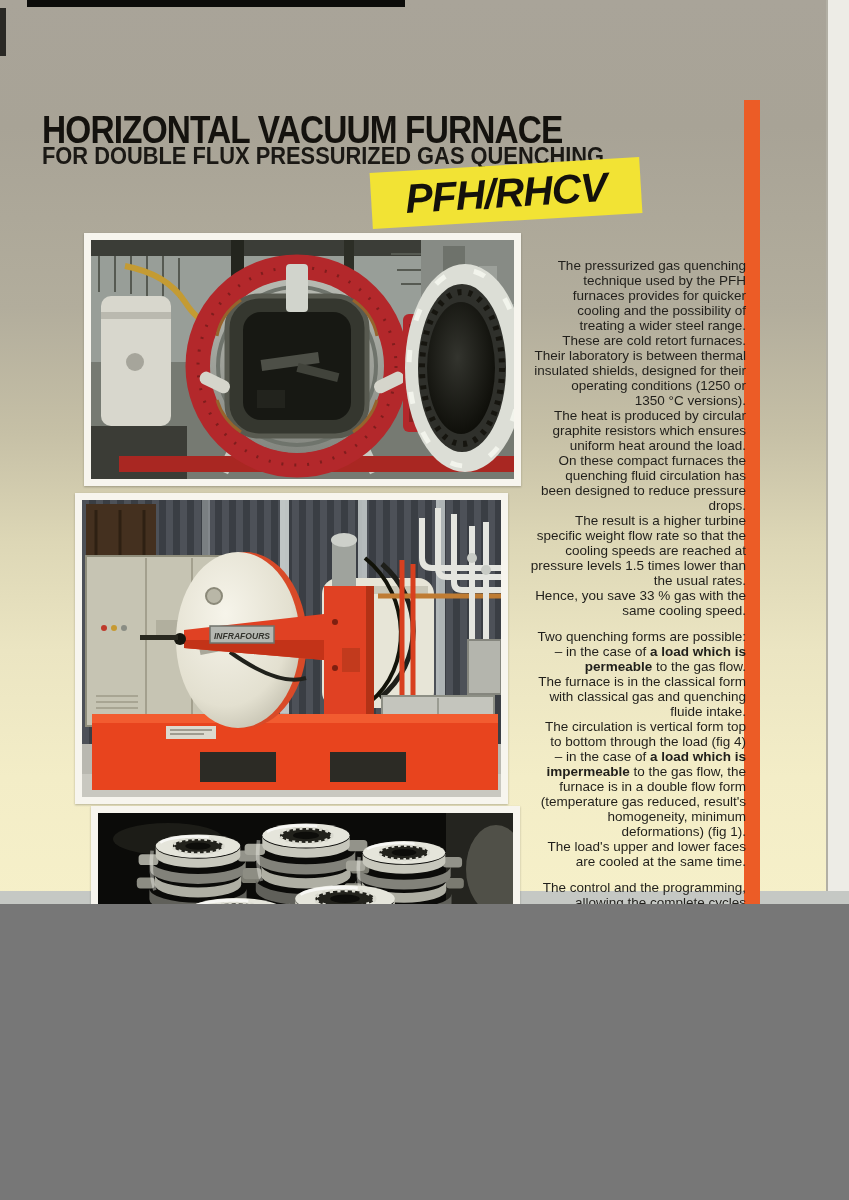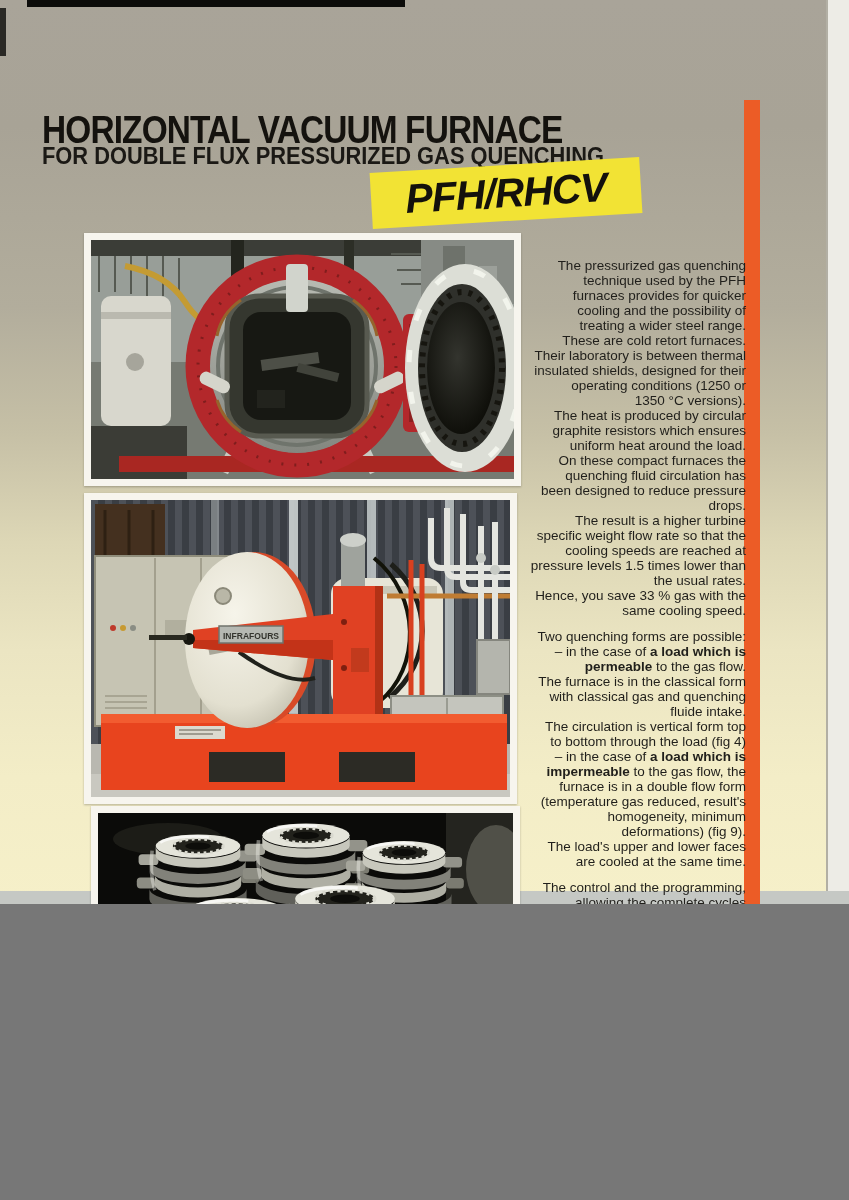--- a/index.html
+++ b/index.html
@@ -32,21 +32,21 @@
   }
   .badge span {
     font-size:41px; font-weight:bold; font-style:italic;
     letter-spacing:-1px; color:#14110c;
   }
   .vbar { position:absolute; left:744px; top:100px; width:16px; height:972px; background:#ec5c26; z-index:2; }
 
   .photo { position:absolute; background:#f7f5ee; padding:7px; box-shadow:0 1px 2px rgba(40,40,30,.3); z-index:1; }
   .photo svg { display:block; }
   #photo1 { left:44px; top:217px; }
-  #photo2 { left:44px; top:477px; }
+  #photo2 { left:35px; top:477px;font-style:italic; }
   #photo3 { left:51px; top:790px; }
 
   .article {
     position:absolute; left:506px; top:258px; width:240px; z-index:3;
     color:#201f1b; font-size:13.5px; line-height:15px;text-align:right;
   }
   .article p { margin:0 0 11px 0; white-space:pre-line; }
   .article b { font-weight:bold; }
 
   .logo { position:absolute; left:445px; top:1026px; z-index:2; }
@@ -291,21 +291,21 @@
 The furnace is in the classical form
 with classical gas and quenching
 fluide intake.
 The circulation is vertical form top
 to bottom through the load (fig 4)
 – in the case of </span><b>a load which is
 impermeable</b><span> to the gas flow, the
 furnace is in a double flow form
 (temperature gas reduced, result's
 homogeneity, minimum
-deformations) (fig 9).
+deformations) (fig 1).
 The load's upper and lower faces
 are cooled at the same time.</span></p>
     <p>The control and the programming,
 allowing the complete cycles
 realisation, is provided by a
 programmable automaton and a
 microprocessor regulator or a
 display keyboard.</p>
   </div>
 

